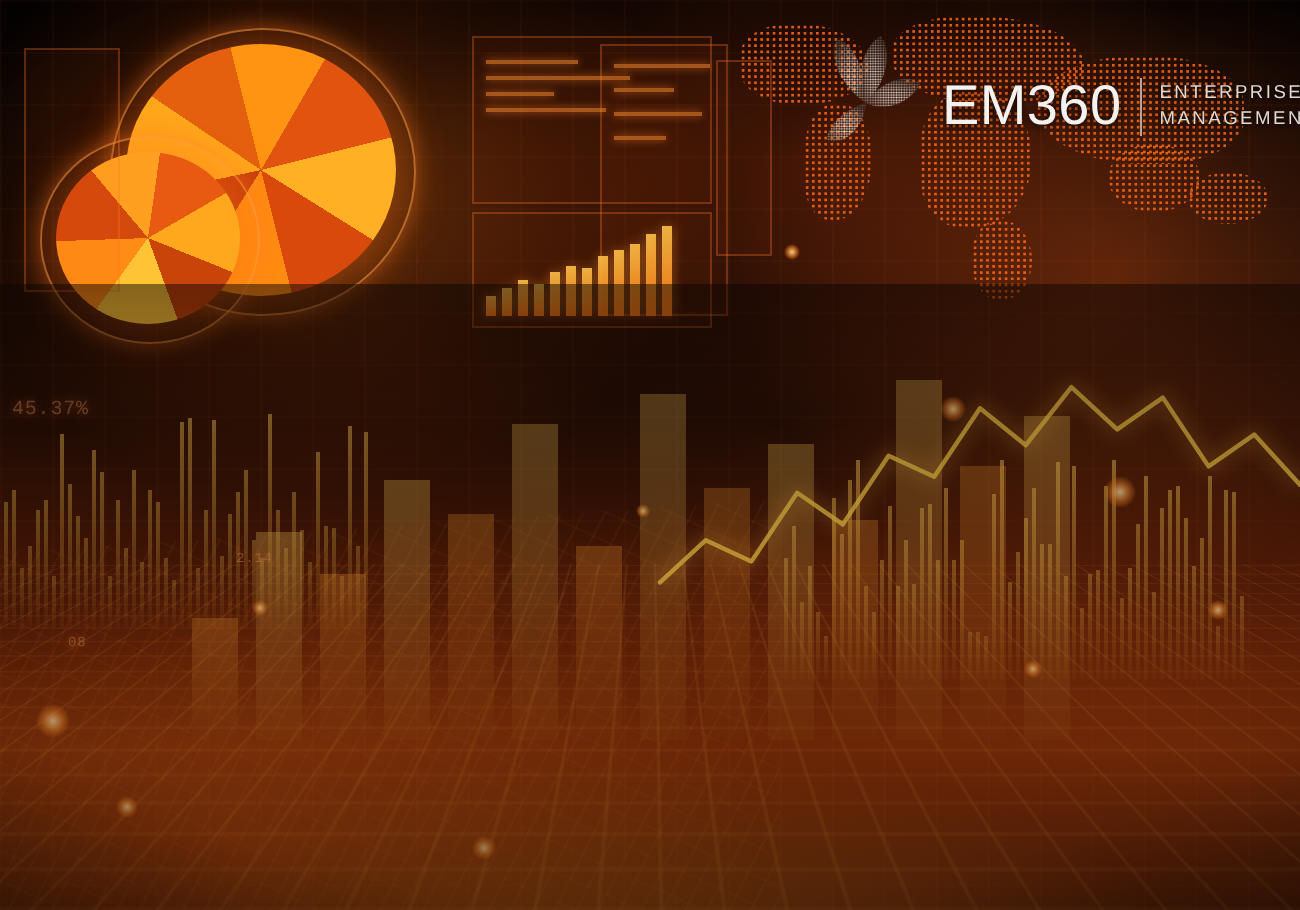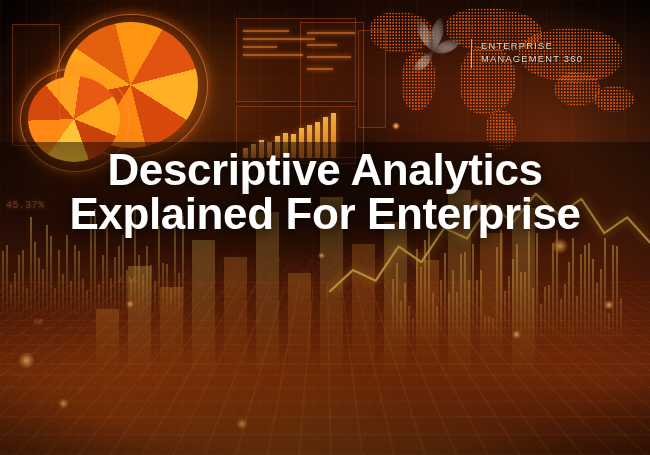--- a/index.html
+++ b/index.html
@@ -484,25 +484,25 @@
       </defs>
       <g mask="url(#dotMask)" fill="url(#fanGrad)">
 
         <path d="M50 62 C 30 48, 20 28, 26 10 C 40 14, 50 34, 50 62 Z"></path>
         <path d="M50 62 C 40 40, 48 16, 62 8  C 72 22, 66 46, 50 62 Z"></path>
         <path d="M50 62 C 62 44, 82 38, 94 46 C 86 62, 66 70, 50 62 Z"></path>
         <path d="M50 62 C 36 66, 20 78, 18 92 C 34 96, 48 82, 50 62 Z"></path>
       </g>
     </svg>
     <div id="logo-text">
+      <div id="logo-wordmark">EM360</div>
       <div id="logo-divider"></div>
       <div id="logo-tagline">
         <div>ENTERPRISE</div>
         <div>MANAGEMENT 360</div>
       </div>
     </div>
   </div>
 
   <div id="content">
-    <h1 id="headline">Descriptive Analytics Explained For Enterprise</h1>
   </div>
 
 </div>
 
 </body></html>

